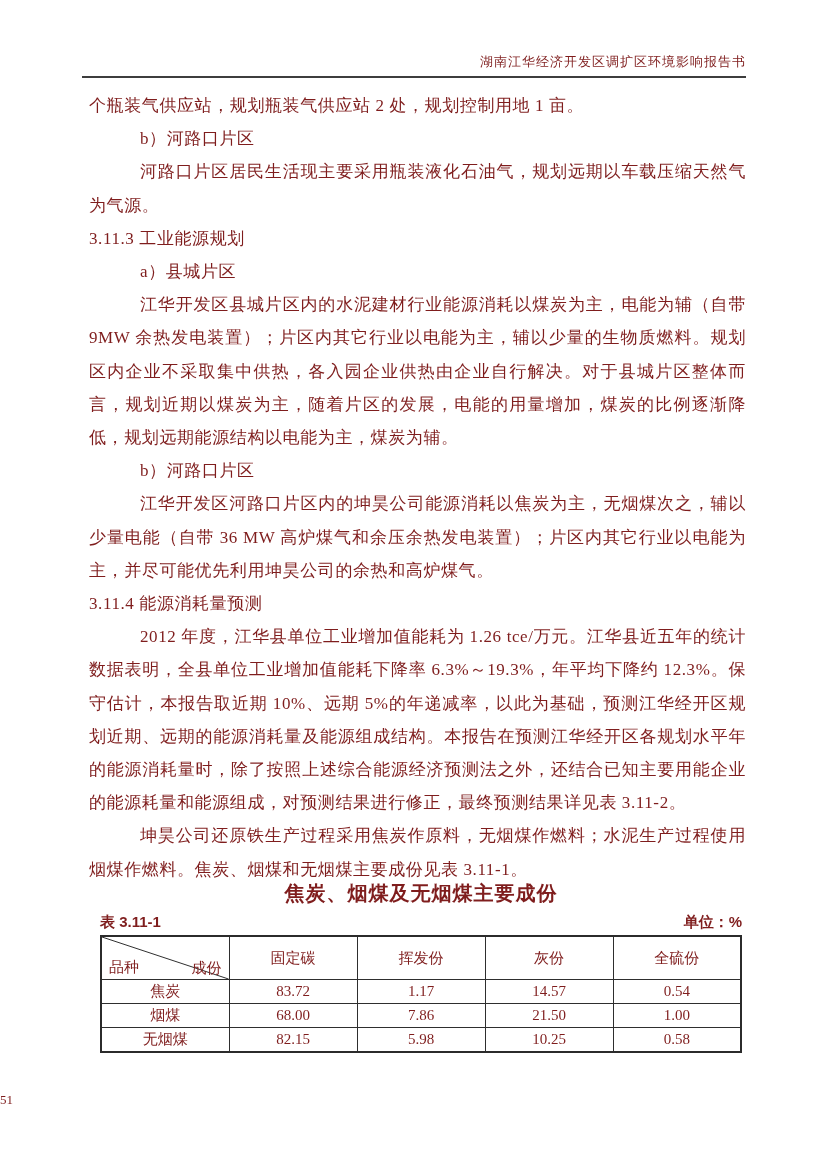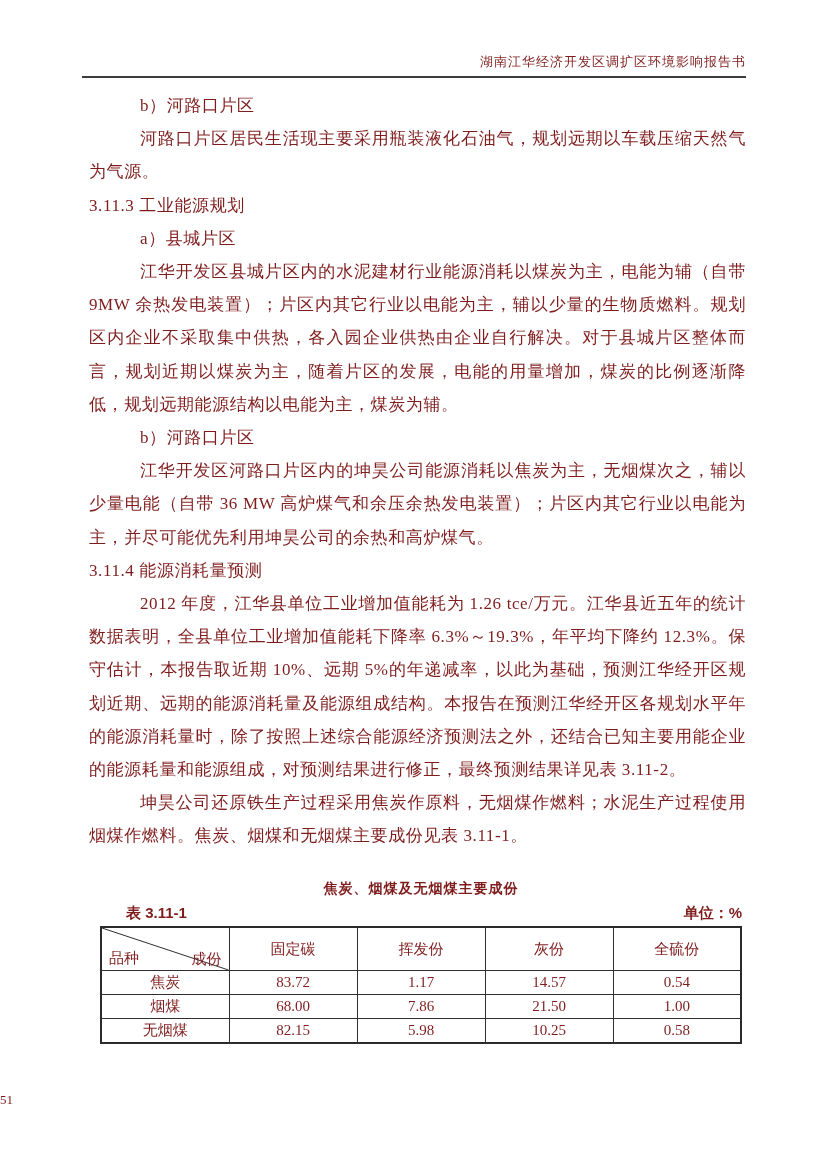--- a/index.html
+++ b/index.html
@@ -29,29 +29,28 @@
   .para.indent{text-indent:3em;}
   .para.no-indent{text-indent:0;}
   .para.heading{text-indent:0;}
   
   .table-block{
     position:absolute;top:880px;left:100px;width:642px;
   }
   .table-title{
     text-align:center;
     font-family:"Liberation Sans","DejaVu Sans",sans-serif;
-    font-weight:bold;font-size:14px;letter-spacing:1px;
+    font-weight:bold;font-size:20px;letter-spacing:1px;
     margin-bottom:6px;
   }
   .table-meta{
     display:flex;justify-content:space-between;align-items:flex-end;
     font-family:"Liberation Sans","DejaVu Sans",sans-serif;
     font-weight:bold;font-size:15px;
     margin-bottom:3px;
-    margin-left:26px;
   }
   table.comp{
     width:100%;border-collapse:collapse;
     border:2px solid #2b2b2b;
     font-size:15px;
   }
   table.comp th,table.comp td{
     border:1px solid #2e2e2e;
     text-align:center;vertical-align:middle;
     font-weight:normal;
@@ -73,20 +72,21 @@
 </head>
 <body>
 
 <div class="page">
 
   <div class="doc-header">
     <span>湖南江华经济开发区调扩区环境影响报告书</span>
   </div>
 
   <div class="content">
+    <p class="para no-indent">个瓶装气供应站，规划瓶装气供应站 2 处，规划控制用地 1 亩。</p>
     <p class="para indent">b）河路口片区</p>
     <p class="para indent">河路口片区居民生活现主要采用瓶装液化石油气，规划远期以车载压缩天然气为气源。</p>
     <p class="para heading">3.11.3 工业能源规划</p>
     <p class="para indent">a）县城片区</p>
     <p class="para indent">江华开发区县城片区内的水泥建材行业能源消耗以煤炭为主，电能为辅（自带 9MW 余热发电装置）；片区内其它行业以电能为主，辅以少量的生物质燃料。规划区内企业不采取集中供热，各入园企业供热由企业自行解决。对于县城片区整体而言，规划近期以煤炭为主，随着片区的发展，电能的用量增加，煤炭的比例逐渐降低，规划远期能源结构以电能为主，煤炭为辅。</p>
     <p class="para indent">b）河路口片区</p>
     <p class="para indent">江华开发区河路口片区内的坤昊公司能源消耗以焦炭为主，无烟煤次之，辅以少量电能（自带 36 MW 高炉煤气和余压余热发电装置）；片区内其它行业以电能为主，并尽可能优先利用坤昊公司的余热和高炉煤气。</p>
     <p class="para heading">3.11.4 能源消耗量预测</p>
     <p class="para indent">2012 年度，江华县单位工业增加值能耗为 1.26 tce/万元。江华县近五年的统计数据表明，全县单位工业增加值能耗下降率 6.3%～19.3%，年平均下降约 12.3%。保守估计，本报告取近期 10%、远期 5%的年递减率，以此为基础，预测江华经开区规划近期、远期的能源消耗量及能源组成结构。本报告在预测江华经开区各规划水平年的能源消耗量时，除了按照上述综合能源经济预测法之外，还结合已知主要用能企业的能源耗量和能源组成，对预测结果进行修正，最终预测结果详见表 3.11-2。</p>
     <p class="para indent">坤昊公司还原铁生产过程采用焦炭作原料，无烟煤作燃料；水泥生产过程使用烟煤作燃料。焦炭、烟煤和无烟煤主要成份见表 3.11-1。</p>

